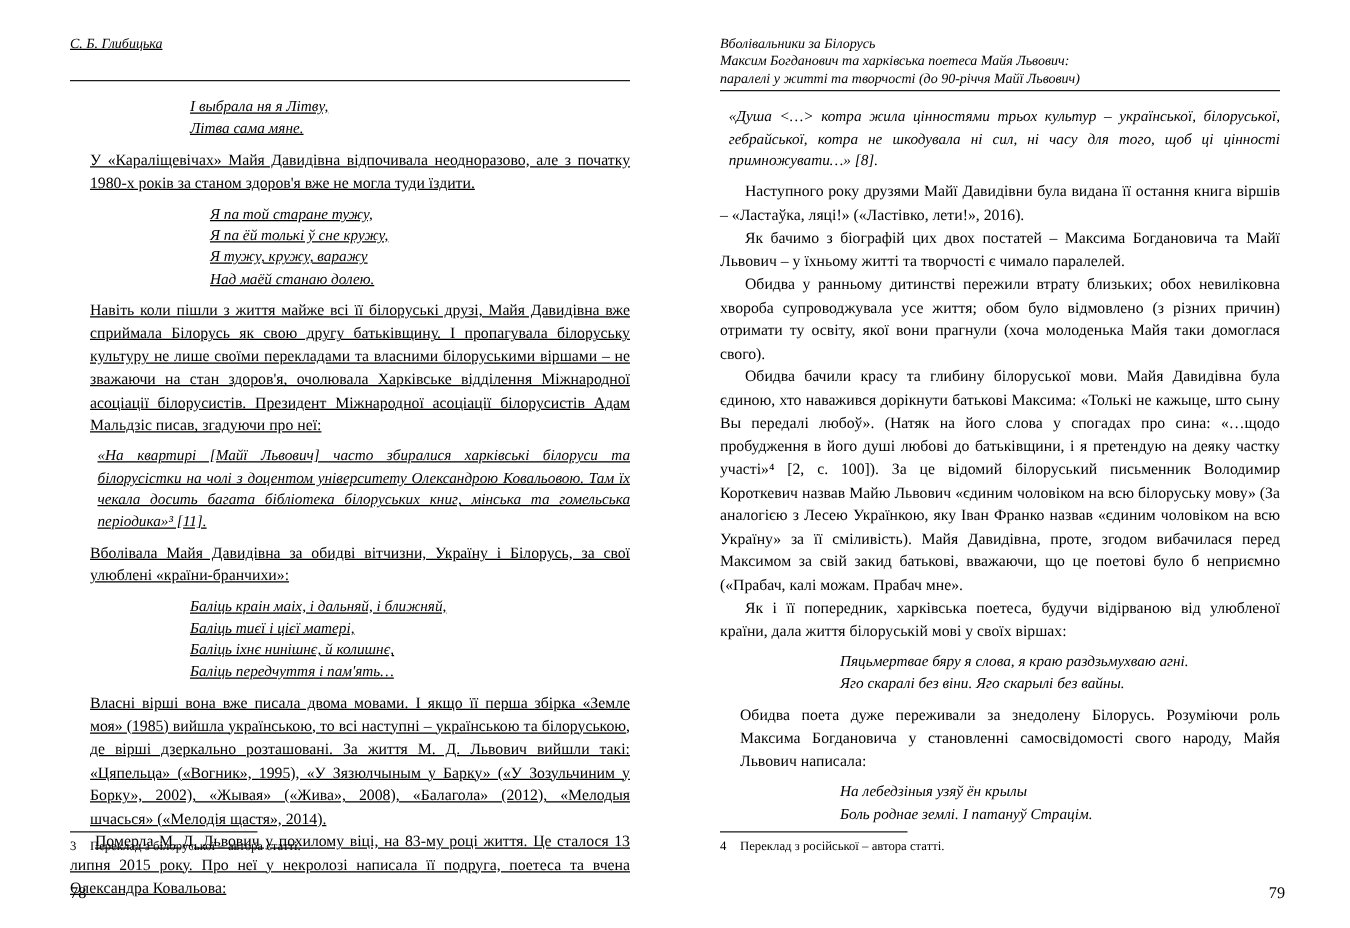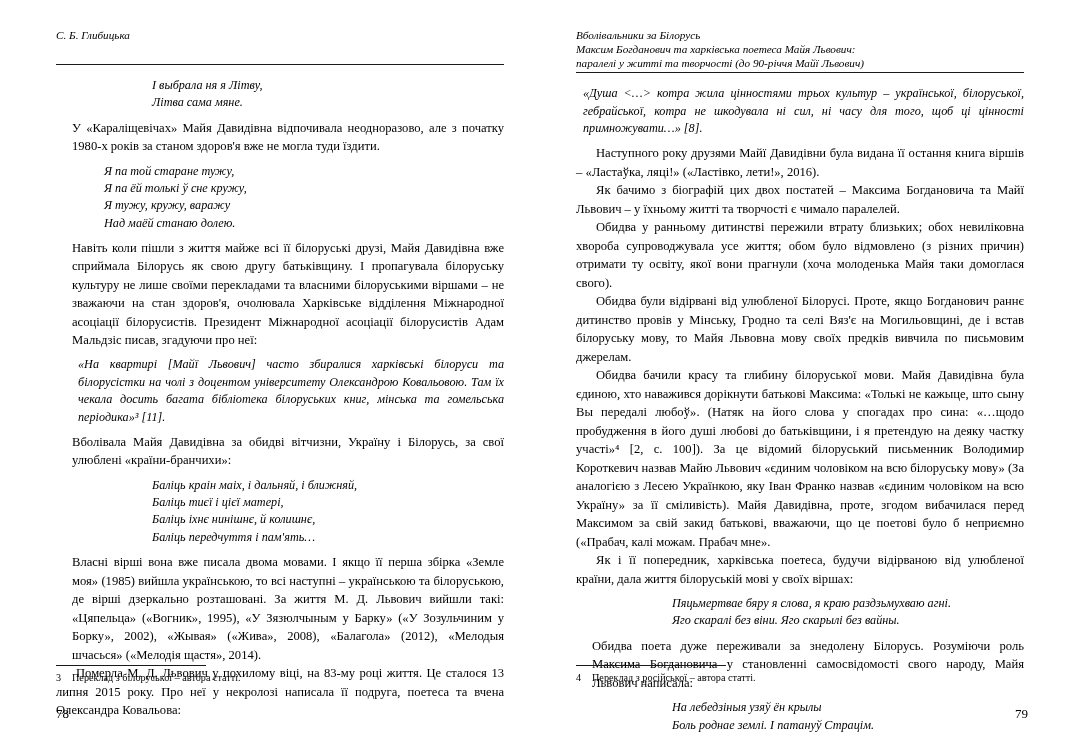--- a/index.html
+++ b/index.html
@@ -21,20 +21,21 @@
     display: flex;
   }
   .page {
     position: relative;
     width: 540px;
     height: 742px;
     box-sizing: border-box;
   }
   .page-left {
     padding: 28px 36px 0 56px;
+    text-decoration: underline;
   }
   .page-right {
     padding: 28px 56px 0 36px;
   }
   .running-head {
     font-size: 11.2px;
     font-style: italic;
     line-height: 1.25;
     min-height: 34px;
   }
@@ -67,21 +68,21 @@
     margin-left: 16px;
   }
   .verse {
     font-style: italic;
     font-size: 12.2px;
     line-height: 1.42;
     text-align: left;
     margin: 7px 0 7px 96px;
   }
   .verse-wide {
-    margin-left: 48px;
+    margin-left: 112px;
   }
   .quote {
     font-style: italic;
     font-size: 12.2px;
     line-height: 1.45;
     text-align: justify;
     margin: 6px 0 6px 22px;
   }
   .quote-right {
     margin-left: 7px;
@@ -188,21 +189,20 @@
     </div>
     <div class="rule"></div>
 
     <div class="body-col">
 
       <p class="quote quote-right">«Душа &lt;…&gt; котра жила цінностями трьох культур – української, білоруської, гебрайської, котра не шкодувала ні сил, ні часу для того, щоб ці цінності примножувати…» [8].</p>
 
       <p class="para">Наступного року друзями Майї Давидівни була видана її остання книга віршів – «Ластаўка, ляці!» («Ластівко, лети!», 2016).</p>
       <p class="para">Як бачимо з біографій цих двох постатей – Максима Богдановича та Майї Львович – у їхньому житті та творчості є чимало паралелей.</p>
       <p class="para">Обидва у ранньому дитинстві пережили втрату близьких; обох невиліковна хвороба супроводжувала усе життя; обом було відмовлено (з різних причин) отримати ту освіту, якої вони прагнули (хоча молоденька Майя таки домоглася свого).</p>
-      <p class="para">Обидва були відірвані від улюбленої Білорусі. Проте, якщо Богданович раннє дитинство провів у Мінську, Гродно та селі Вяз'є на Могильовщині, де і встав білоруську мову, то Майя Львовна мову своїх предків вивчила по письмовим джерелам.</p>
       <p class="para">Обидва бачили красу та глибину білоруської мови. Майя Давидівна була єдиною, хто наважився дорікнути батькові Максима: «Толькі не кажыце, што сыну Вы передалі любоў». (Натяк на його слова у спогадах про сина: «…щодо пробудження в його душі любові до батьківщини, і я претендую на деяку частку участі»⁴ [2, с. 100]). За це відомий білоруський письменник Володимир Короткевич назвав Майю Львович «єдиним чоловіком на всю білоруську мову» (За аналогією з Лесею Українкою, яку Іван Франко назвав «єдиним чоловіком на всю Україну» за її сміливість). Майя Давидівна, проте, згодом вибачилася перед Максимом за свій закид батькові, вважаючи, що це поетові було б неприємно («Прабач, калі можам. Прабач мне».</p>
       <p class="para">Як і її попередник, харківська поетеса, будучи відірваною від улюбленої країни, дала життя білоруській мові у своїх віршах:</p>
 
       <div class="verse">
         <div>Пяцьмертвае бяру я слова, я краю раздзьмухваю агні.</div>
         <div>Яго скаралі без віни. Яго скарылі без вайны.</div>
       </div>
 
       <p class="para para-noindent">Обидва поета дуже переживали за знедолену Білорусь. Розуміючи роль Максима Богдановича у становленні самосвідомості свого народу, Майя Львович написала:</p>
 

